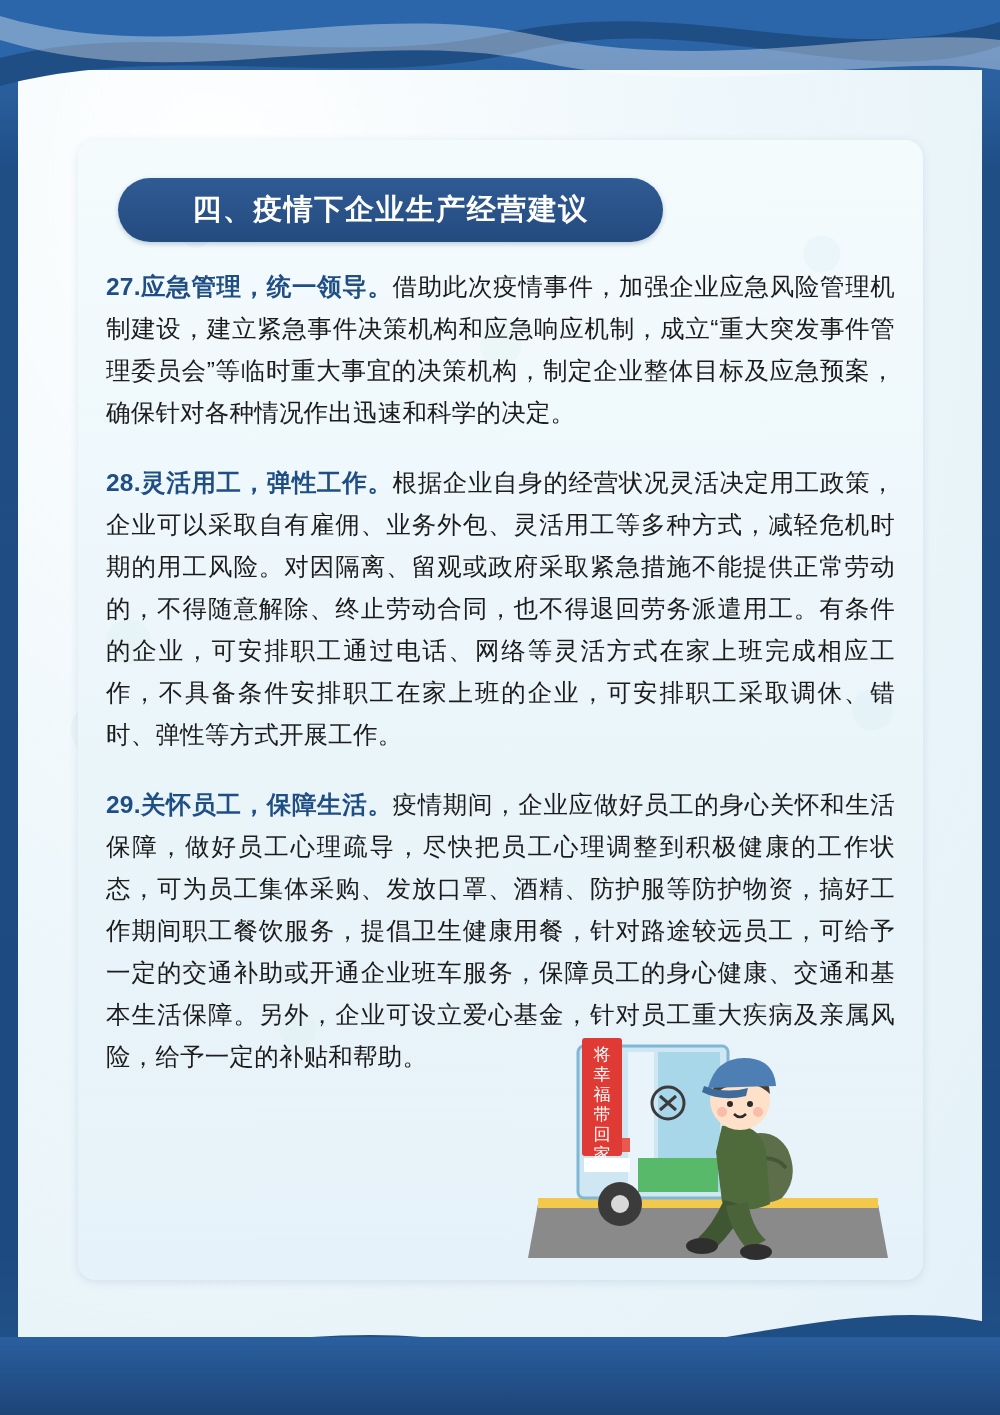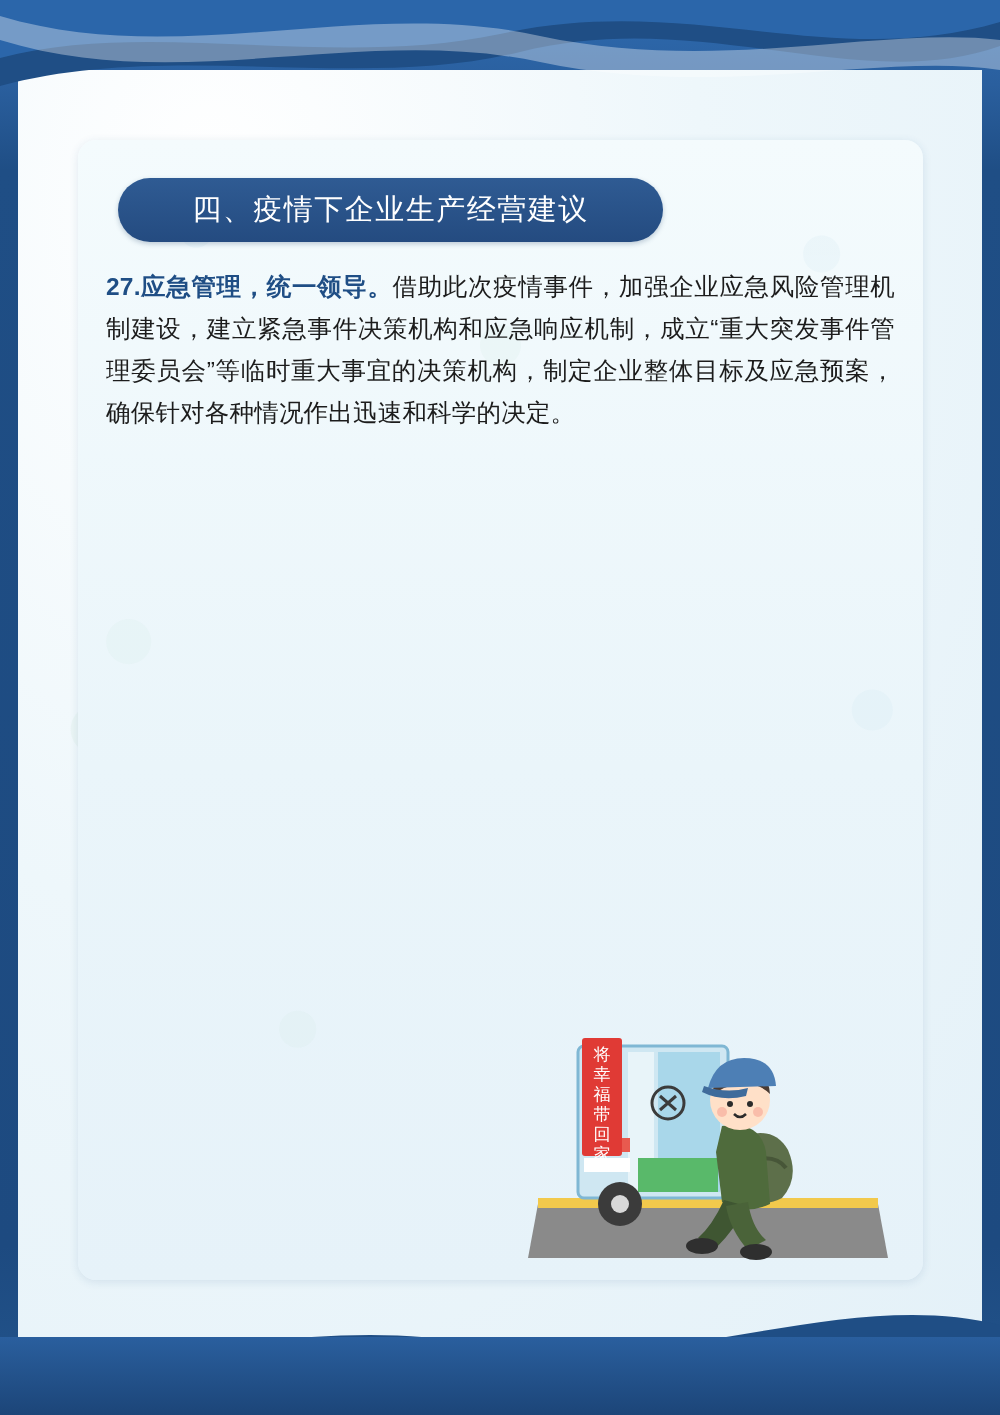--- a/index.html
+++ b/index.html
@@ -101,21 +101,21 @@
     background: linear-gradient(180deg,#2f5b93 0%, #244b80 100%);
     border-radius: 32px;
     display: flex;
     align-items: center;
     justify-content: center;
     box-shadow: 0 2px 5px rgba(25,60,100,.25);
   }
   .title-pill span {
     color: #ffffff;
     font-size: 29px;
-    font-weight: normal;
+    font-weight: bold;
     letter-spacing: 1.5px;
   }
 
   
   .content {
     position: absolute;
     left: 28px;
     top: 126px;
     width: 790px;
   }
@@ -178,21 +178,27 @@
     <div class="title-pill">
       <span>四、疫情下企业生产经营建议</span>
     </div>
 
     <div class="content">
 
       <p class="para">
         <span class="lead">27.应急管理，统一领导。</span><span>借助此次疫情事件，加强企业应急风险管理机制建设，建立紧急事件决策机构和应急响应机制，成立“重大突发事件管理委员会”等临时重大事宜的决策机构，制定企业整体目标及应急预案，确保针对各种情况作出迅速和科学的决定。</span>
       </p>
 
-
+      <p class="para">
+        <span class="lead">28.灵活用工，弹性工作。</span><span>根据企业自身的经营状况灵活决定用工政策，企业可以采取自有雇佣、业务外包、灵活用工等多种方式，减轻危机时期的用工风险。对因隔离、留观或政府采取紧急措施不能提供正常劳动的，不得随意解除、终止劳动合同，也不得退回劳务派遣用工。有条件的企业，可安排职工通过电话、网络等灵活方式在家上班完成相应工作，不具备条件安排职工在家上班的企业，可安排职工采取调休、错时、弹性等方式开展工作。</span>
+      </p>
+
+      <p class="para">
+        <span class="lead">29.关怀员工，保障生活。</span><span>疫情期间，企业应做好员工的身心关怀和生活保障，做好员工心理疏导，尽快把员工心理调整到积极健康的工作状态，可为员工集体采购、发放口罩、酒精、防护服等防护物资，搞好工作期间职工餐饮服务，提倡卫生健康用餐，针对路途较远员工，可给予一定的交通补助或开通企业班车服务，保障员工的身心健康、交通和基本生活保障。另外，企业可设立爱心基金，针对员工重大疾病及亲属风险，给予一定的补贴和帮助。</span>
+      </p>
 
     </div>
 
     <svg class="illustration" viewBox="0 0 400 260">
 
       <path d="M30,196 L370,196 L380,250 L20,250 Z" fill="#8a8a8a"></path>
       <rect x="30" y="190" width="340" height="10" fill="#f2c94c"></rect>
 
       <rect x="70" y="38" width="150" height="152" rx="6" fill="#cfe7f2"></rect>
       <rect x="70" y="38" width="150" height="152" rx="6" fill="none" stroke="#7fb7d4" stroke-width="3"></rect>

